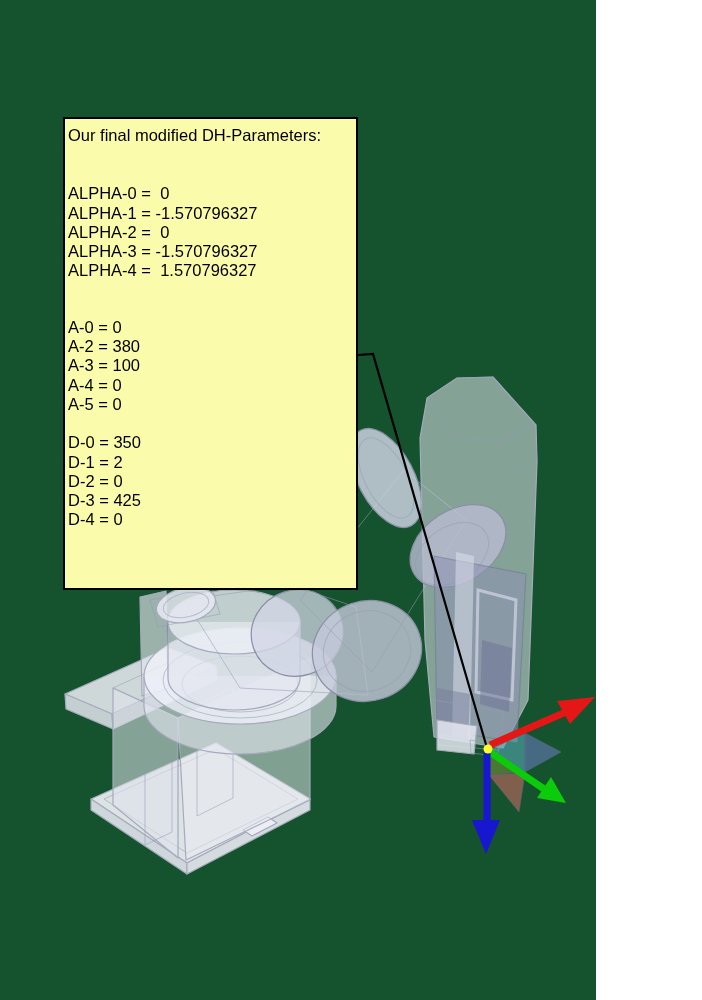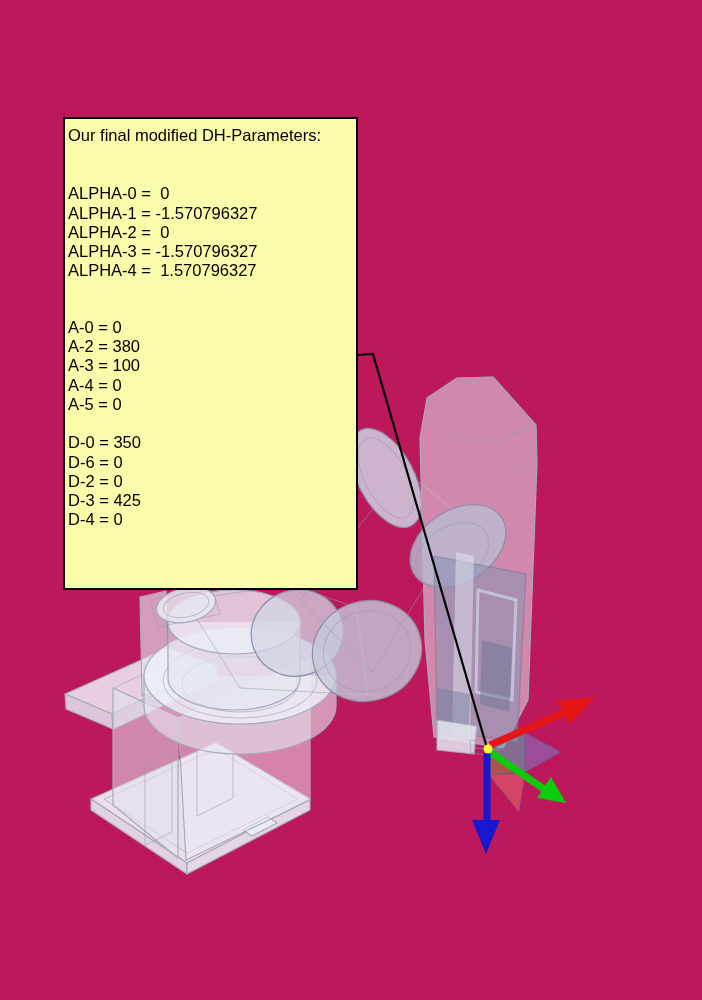--- a/index.html
+++ b/index.html
@@ -1,19 +1,19 @@
 <!DOCTYPE html>
 <html><head>
 <meta charset="utf-8">
 <style>
   html,body{margin:0;padding:0;background:#ffffff;}
   #stage{
     position:relative;
-    width:702px;height:1000px;
-    background:#be185d;
+    width:596px;height:1000px;
+    background:#14532d;
     overflow:hidden;
     font-family:"Liberation Sans","DejaVu Sans",sans-serif;
   }
   #viewport{position:absolute;left:0;top:0;}
   
   #dh-panel{
     position:absolute;
     left:63px;top:117px;
     width:295px;height:473px;
     box-sizing:border-box;
@@ -146,20 +146,20 @@
       <div class="pline">A-0 = 0</div>
       <div class="pline">A-2 = 380</div>
       <div class="pline">A-3 = 100</div>
       <div class="pline">A-4 = 0</div>
       <div class="pline">A-5 = 0</div>
     </div>
     <div class="sp-a"></div>
 
     <div>
       <div class="pline">D-0 = 350</div>
-      <div class="pline">D-6 = 0</div>
+      <div class="pline">D-1 = 2</div>
       <div class="pline">D-2 = 0</div>
       <div class="pline">D-3 = 425</div>
       <div class="pline">D-4 = 0</div>
     </div>
   </div>
 
 </div>
 
 </body></html>

